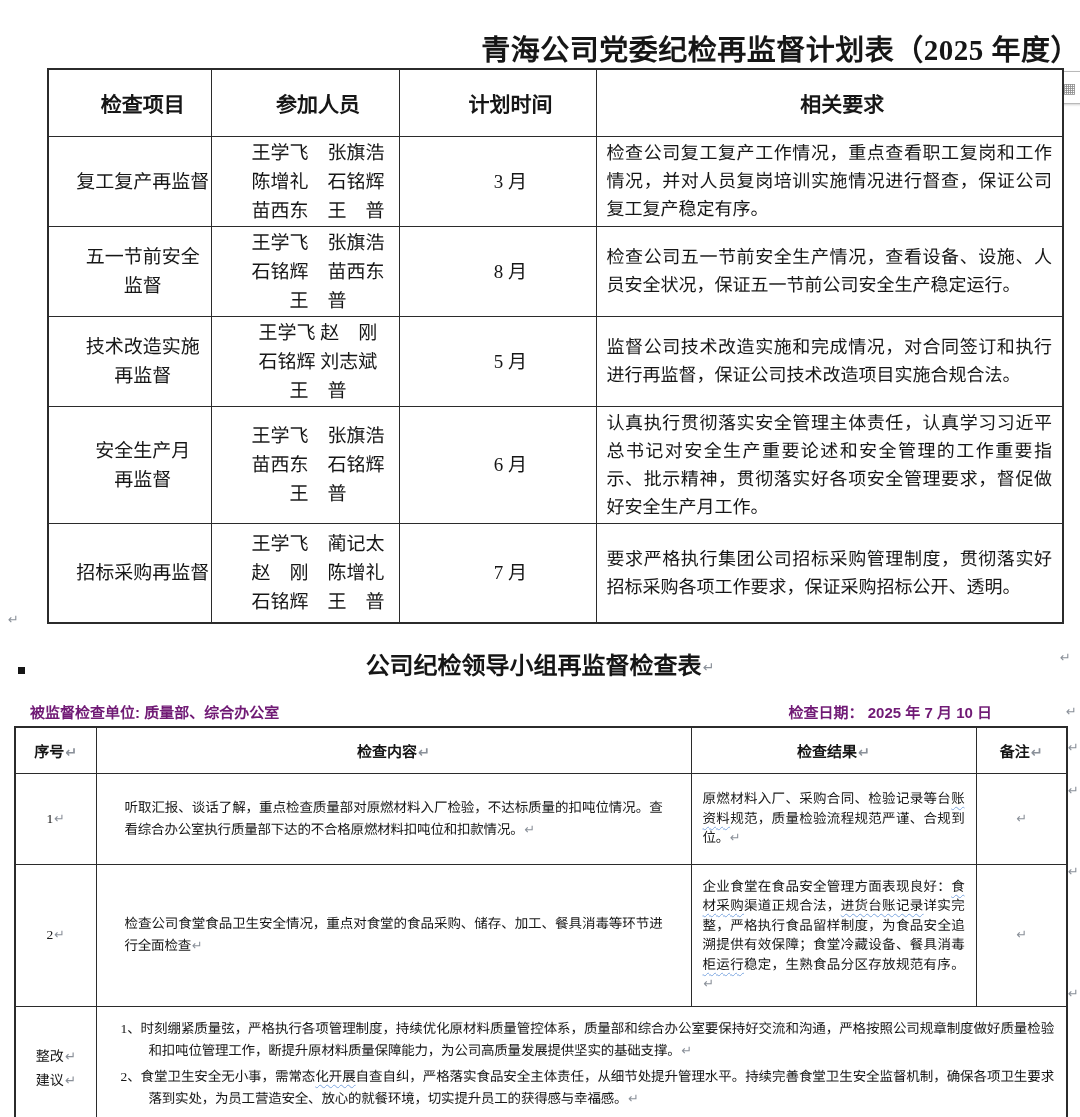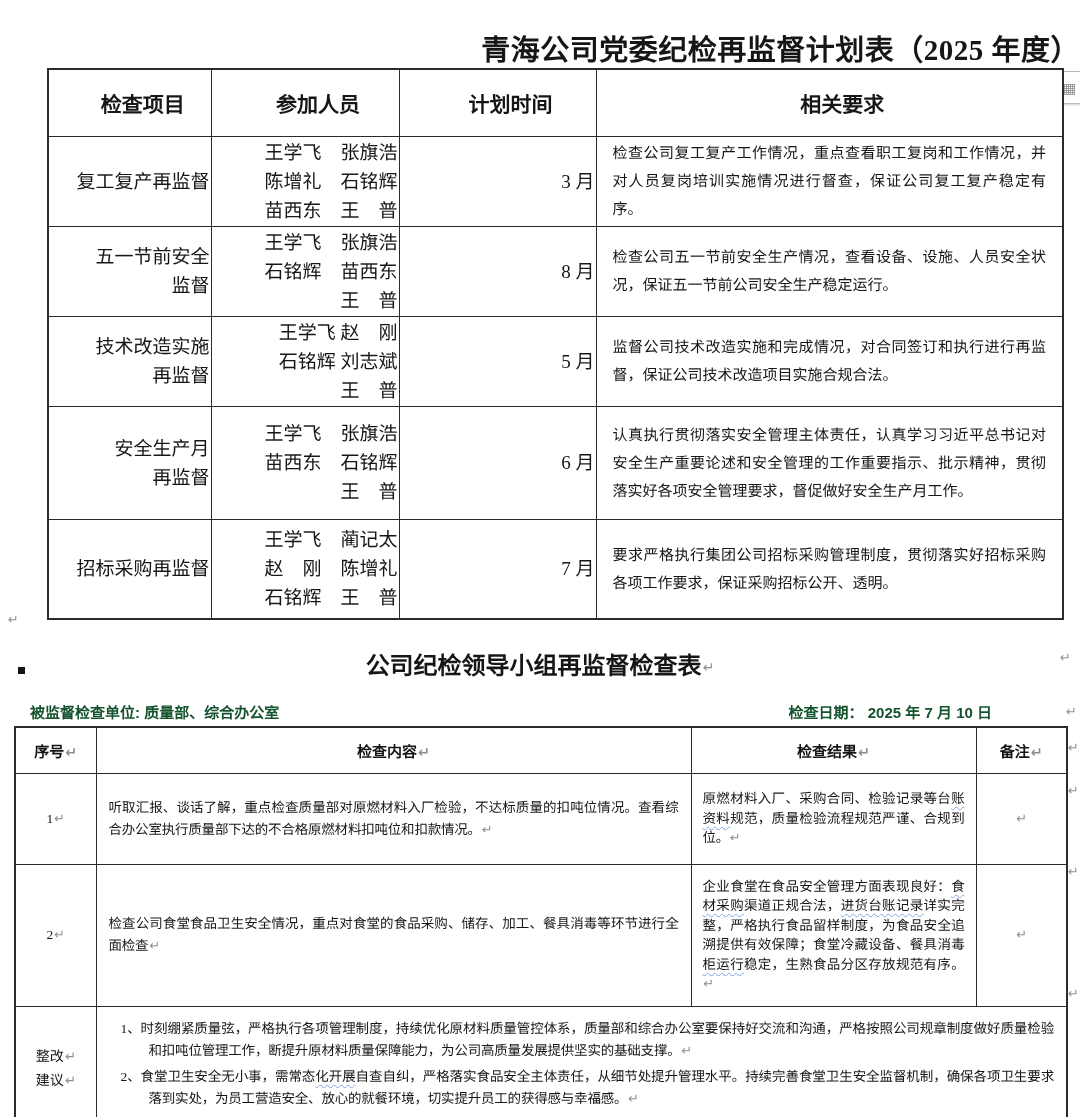--- a/index.html
+++ b/index.html
@@ -27,51 +27,51 @@
 
   
   table{border-collapse:collapse;table-layout:fixed;position:absolute;background:#fff;}
   table.plan{left:47px;top:68px;width:1015px;border:2px solid #2b2b2b;}
   .plan th,.plan td{border:1.5px solid #2b2b2b;vertical-align:middle;overflow:hidden;padding-left:27px;}
   .plan tr.head{height:67px;}
   .plan th{font-size:21px;font-weight:bold;text-align:center;}
   .plan tr.pr1{height:87px;} .plan tr.pr2{height:85px;} .plan tr.pr3{height:85px;}
   .plan tr.pr4{height:113px;} .plan tr.pr5{height:100px;}
   .plan .project,.plan .participants,.plan .time{
-    text-align:right;font-size:19px;line-height:29px;white-space:pre-line;
+    text-align:center;font-size:19px;line-height:29px;white-space:pre-line;
   }
   .plan .req{
-    font-size:15px;line-height:28px;text-align:justify;padding:2px 16px;
+    font-size:18px;line-height:28px;text-align:justify;padding:2px 10px;
   }
 
   
   .title2{
     position:absolute;top:646px;left:0;width:100%;margin:0;
     text-align:center;font-size:24px;font-weight:bold;
     font-family:"Liberation Sans","DejaVu Sans",sans-serif;
   }
   .title2 .mark{font-size:14px;font-weight:normal;vertical-align:2px;}
   .meta-line{
     position:absolute;top:701px;left:30px;width:962px;
     display:flex;justify-content:space-between;
     font-family:"Liberation Sans","DejaVu Sans",sans-serif;
-    font-size:15px;font-weight:600;color:#14532d;
+    font-size:15px;font-weight:600;color:#701a75;
   }
 
   
   table.check{left:14px;top:726px;width:1052px;border:2px solid #2b2b2b;font-size:13.5px;}
   .check th,.check td{border:1.5px solid #2b2b2b;vertical-align:middle;overflow:hidden;}
   .check tr.head{height:46px;}
   .check th{
     font-family:"Liberation Sans","DejaVu Sans",sans-serif;
     font-size:15px;font-weight:bold;text-align:center;
   }
   .check tr.cr1{height:91px;} .check tr.cr2{height:122px;} .check tr.cr3{height:127px;}
   .check .no{text-align:center;font-size:13.5px;}
-  .check .content{padding:2px 12px;text-align:justify;line-height:22px;letter-spacing:-.2px;}
+  .check .content{padding:2px 28px;text-align:justify;line-height:22px;letter-spacing:-.2px;}
   .check .result{padding:12px 11px;text-align:justify;line-height:19.5px;letter-spacing:-.2px;}
   .check .note{text-align:center;}
   .check .suglabel{text-align:center;font-size:14px;line-height:24px;white-space:pre-line;}
   .check .sugcontent{vertical-align:top;padding:11px 12px 0 24px;line-height:22px;}
   .sug-item{padding-left:28px;text-indent:-28px;margin-bottom:4px;text-align:justify;letter-spacing:-.2px;}
 
   
   .mark{color:#8a9099;font-family:"DejaVu Sans",sans-serif;font-size:.95em;padding-left:1px;}
   .wavy{
     text-decoration-line:underline;text-decoration-style:wavy;

